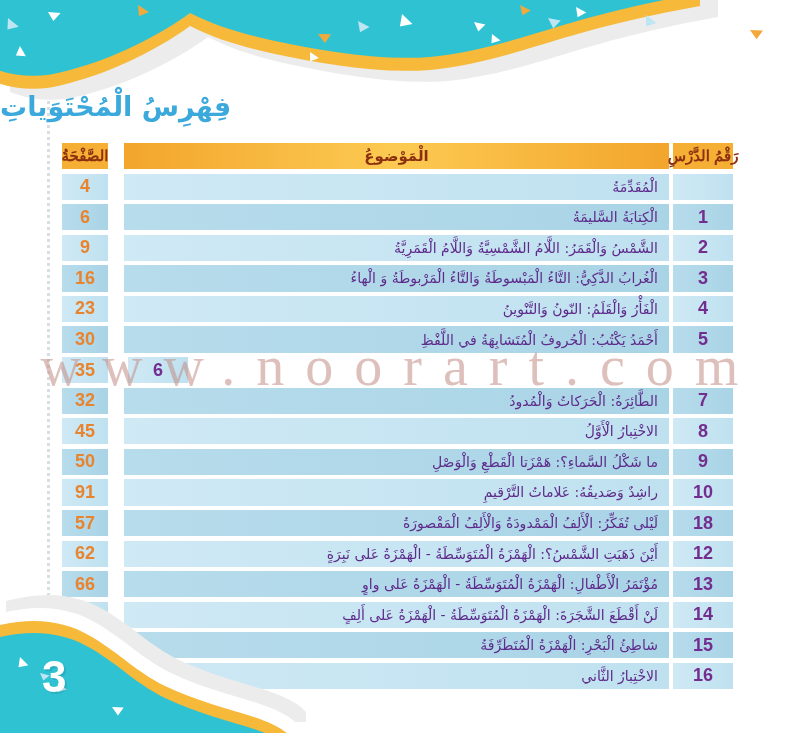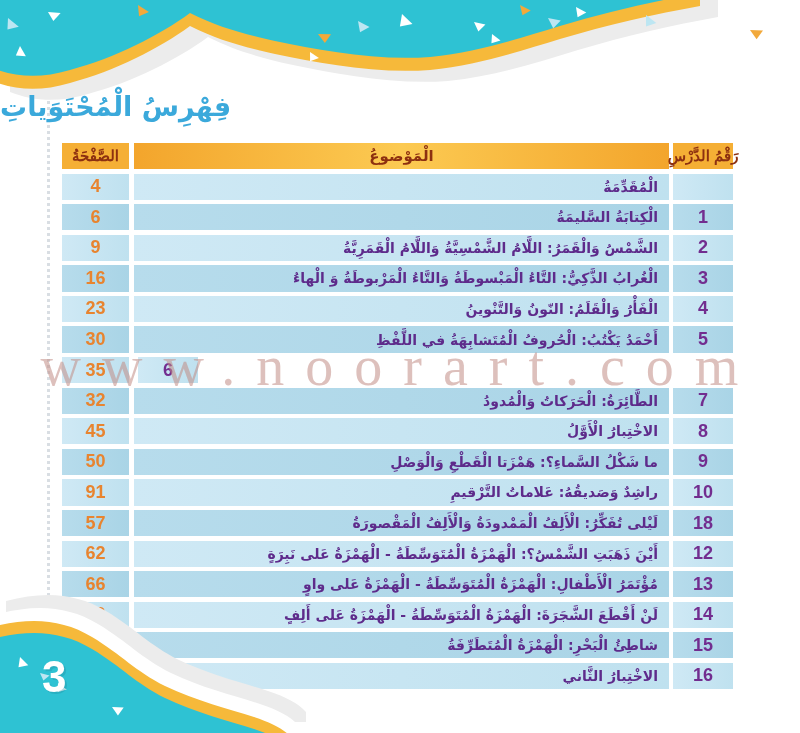--- a/index.html
+++ b/index.html
@@ -13,23 +13,23 @@
   .title{
     position:absolute;top:91px;left:0;width:100%;margin:0;text-align:left;
     font-size:27px;font-weight:bold;color:#3BA9DB;z-index:2;
   }
   .dotted-line{
     position:absolute;left:47px;top:88px;height:556px;width:0;
     border-left:3px dotted #D9DEE3;z-index:0;
   }
   .toc{position:absolute;left:62px;top:143px;width:671px;z-index:2;}
   .row{display:flex;height:26.2px;margin-bottom:4.4px;}
-  .cell{box-sizing:border-box;font-weight:bold;}
+  .cell{box-sizing:border-box;}
   .page-col{
-    width:67px;margin-right:5px;display:flex;align-items:center;justify-content:center;
+    width:46px;margin-right:16px;display:flex;align-items:center;justify-content:center;
     font-family:"Liberation Sans",sans-serif;font-size:18px;font-weight:600;color:#E8842F;
   }
   .topic-col{
     flex:1;display:flex;align-items:center;justify-content:flex-start;direction:rtl;
     padding:0 11px;font-size:14px;color:#5E2B8B;line-height:26px;white-space:nowrap;
   }
   .lesson-col{
     width:60px;margin-left:4px;display:flex;align-items:center;justify-content:center;
     font-family:"Liberation Sans",sans-serif;font-size:18px;font-weight:600;color:#722D8F;
   }

